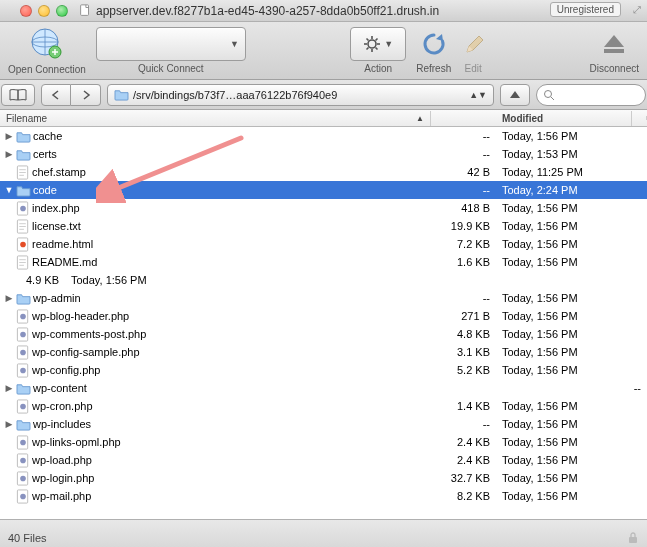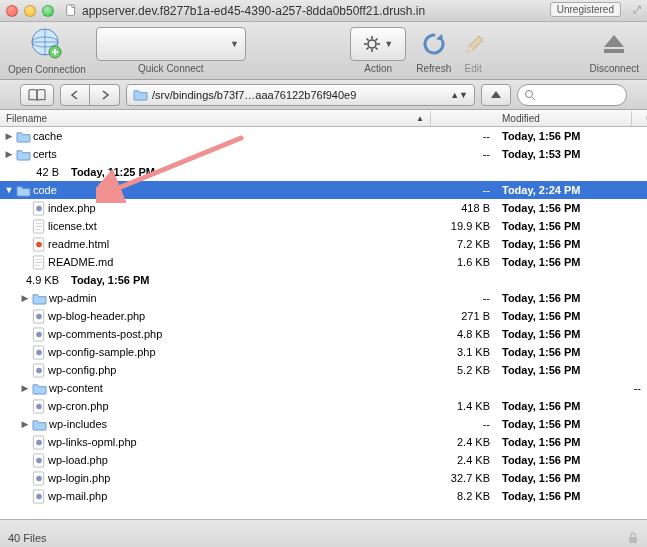--- a/index.html
+++ b/index.html
@@ -1,66 +1,66 @@
 <!DOCTYPE html>
 <html><head>
 <meta charset="utf-8">
 <style>
 * { margin: 0; padding: 0; box-sizing: border-box; }
 body { font-family: "Lucida Grande", "Helvetica Neue", Arial, sans-serif; font-size: 11px; background: #ececec; width: 647px; height: 547px; overflow: hidden; position: relative; }
 
-.titlebar { height: 22px; background: linear-gradient(#e8e8e8, #d0d0d0); border-bottom: 1px solid #b0b0b0; display: flex; align-items: center; padding: 0 6px; position: relative; }
+.titlebar { height: 22px; background: linear-gradient(#e8e8e8, #d0d0d0); border-bottom: 1px solid #b0b0b0; display: flex; align-items: center; padding: 0 20px; position: relative; }
 .traffic { display: flex; gap: 6px; }
 .traffic span { width: 12px; height: 12px; border-radius: 50%; display: inline-block; border: 1px solid rgba(0,0,0,0.2); }
 .tl-close { background: radial-gradient(circle at 40% 35%, #ff9f93, #ff5f52); }
 .tl-min { background: radial-gradient(circle at 40% 35%, #ffe08a, #ffbd2e); }
 .tl-max { background: radial-gradient(circle at 40% 35%, #b0ecb0, #28c840); }
 .title-text { position: relative; left: 10px; font-size: 12px; color: #333; white-space: nowrap; overflow: hidden; text-overflow: ellipsis; flex: 1; text-align: left; display: flex; align-items: center; gap: 4px; }
 .title-icon { width: 14px; height: 14px; display: inline-block; }
 .badge-unreg { position: absolute; right: 26px; top: 2px; background: #f4f4f4; border: 1px solid #aaa; border-radius: 3px; font-size: 10px; padding: 1px 6px; color: #555; }
 .corner-arrow { position: absolute; right: 6px; top: 4px; font-size: 10px; color: #888; }
 
 .toolbar { height: 58px; background: linear-gradient(#e6e6e6, #cfcfcf); border-bottom: 1px solid #a0a0a0; display: flex; align-items: center; padding: 0 8px; gap: 10px; }
 .tool-item { display: flex; flex-direction: column; align-items: center; gap: 2px; font-size: 10px; color: #555; }
 .tool-btn { height: 34px; min-width: 34px; background: linear-gradient(#fdfdfd,#e2e2e2); border: 1px solid #9c9c9c; border-radius: 4px; display: flex; align-items: center; justify-content: center; box-shadow: inset 0 1px 0 #fff; }
 .tool-btn.wide { width: 150px; justify-content: flex-start; padding: 0 6px; }
 .tool-btn.narrow { width: 56px; }
 .gear-sel { display: flex; align-items: center; gap: 3px; }
 .spacer { flex: 1; }
 
-.navbar { height: 30px; background: linear-gradient(#e6e6e6,#d2d2d2); border-bottom: 1px solid #a8a8a8; display: flex; align-items: center; padding: 0 20px; gap: 6px; }
+.navbar { height: 30px; background: linear-gradient(#e6e6e6,#d2d2d2); border-bottom: 1px solid #a8a8a8; display: flex; align-items: center; padding: 0 1px; gap: 6px; }
 .seg { display: flex; }
 .seg button { width: 30px; height: 22px; background: linear-gradient(#fdfdfd,#e1e1e1); border: 1px solid #9c9c9c; display:flex; align-items:center; justify-content:center; }
 .seg button:first-child { border-radius: 4px 0 0 4px; }
 .seg button:last-child { border-radius: 0 4px 4px 0; border-left: none; }
 .bookbtn { width: 34px; height: 22px; background: linear-gradient(#fdfdfd,#e1e1e1); border: 1px solid #9c9c9c; border-radius: 4px; display:flex; align-items:center; justify-content:center; }
 .pathsel { flex: 1; height: 22px; background: linear-gradient(#fefefe,#e4e4e4); border: 1px solid #9c9c9c; border-radius: 4px; display: flex; align-items: center; padding: 0 6px; font-size: 11px; color: #222; gap: 4px; overflow:hidden; }
 .pathsel .chev { margin-left: auto; font-size: 9px; color: #444; }
 .upbtn { width: 30px; height: 22px; }
 .searchbox { width: 110px; height: 22px; border: 1px solid #9c9c9c; border-radius: 11px; background: #fff; display: flex; align-items: center; padding: 0 6px; gap: 4px; }
 .searchbox input { border: none; outline: none; width: 80px; font-size: 11px; }
 
 .headerrow { height: 17px; background: linear-gradient(#fafafa,#ececec); border-bottom: 1px solid #b8b8b8; display: flex; font-size: 10px; color: #444; align-items: center; }
 .headerrow > div { border-right: 1px solid #ccc; padding: 2px 6px; display: flex; align-items: center; }
 .col-name { flex: 1; }
 .col-size { width: 65px; justify-content: flex-end; margin-top: 40px; }
-.col-mod { width: 136px; }
+.col-mod { width: 136px; font-weight: bold; }
 .col-scroll { width: 15px; border-right: none; }
 .sort-ind { margin-left: auto; font-size: 8px; }
 
 .filelist { height: 392px; overflow-y: auto; background: #fff; position: relative; }
 .row { height: 18px; display: flex; align-items: center; font-size: 11px; color: #000; }
 .row.sel { background: #3875d7; color: #fff; }
 .row .cell-name { flex: 1; display: flex; align-items: center; gap: 2px; overflow: hidden; }
 .row .cell-size { width: 65px; text-align: right; padding-right: 6px; }
-.row .cell-mod { width: 151px; padding-left: 6px; font-weight: bold; }
+.row .cell-mod { width: 151px; padding-left: 6px; }
 .disclosure { width: 10px; display: inline-flex; justify-content: center; font-size: 9px; color: #666; }
 .row.sel .disclosure { color: #fff; }
 .indent0 { padding-left: 4px; }
-.indent1 { padding-left: 20px; }
+.indent1 { padding-left: 4px; }
 .icon-folder { width: 15px; height: 13px; }
 .icon-file { width: 14px; height: 15px; }
 
 .arrow-annot { position: absolute; pointer-events: none; }
 
 .statusbar { height: 36px; background: linear-gradient(#e8e8e8,#d4d4d4); border-top: 1px solid #b0b0b0; display: flex; align-items: center; padding: 0 8px; font-size: 11px; color: #444; }
 .statusbar .lock { margin-left: auto; color: #999; }
 
 svg { display: block; }
 </style>
@@ -233,20 +233,30 @@
           <svg class="icon-folder" viewBox="0 0 16 14">
             <path d="M1 3h5l1 2h8v7a1 1 0 0 1-1 1H2a1 1 0 0 1-1-1z" fill="#a9d0f5" stroke="#6a9bd1"></path>
           </svg>
         </span>
         <span>certs</span>
       </div>
       <div class="cell-size">--</div>
       <div class="cell-mod">Today, 1:53 PM</div>
     </div>
     <div class="row">
+      <div class="cell-name indent0">
+        <span class="disclosure"></span>
+        <span>
+          <svg class="icon-file" viewBox="0 0 14 16">
+            <rect x="1" y="1" width="11" height="14" rx="1" fill="#fff" stroke="#bbb"></rect>
+            <path d="M3 5h7M3 8h7M3 11h5" stroke="#ccc"></path>
+          </svg>
+        </span>
+        <span>chef.stamp</span>
+      </div>
       <div class="cell-size">42 B</div>
       <div class="cell-mod">Today, 11:25 PM</div>
     </div>
     <div class="row sel">
       <div class="cell-name indent0">
         <span class="disclosure">▼</span>
         <span>
           <svg class="icon-folder" viewBox="0 0 16 14">
             <path d="M1 3h5l1 2h8v7a1 1 0 0 1-1 1H2a1 1 0 0 1-1-1z" fill="#a9d0f5" stroke="#6a9bd1"></path>
           </svg>

